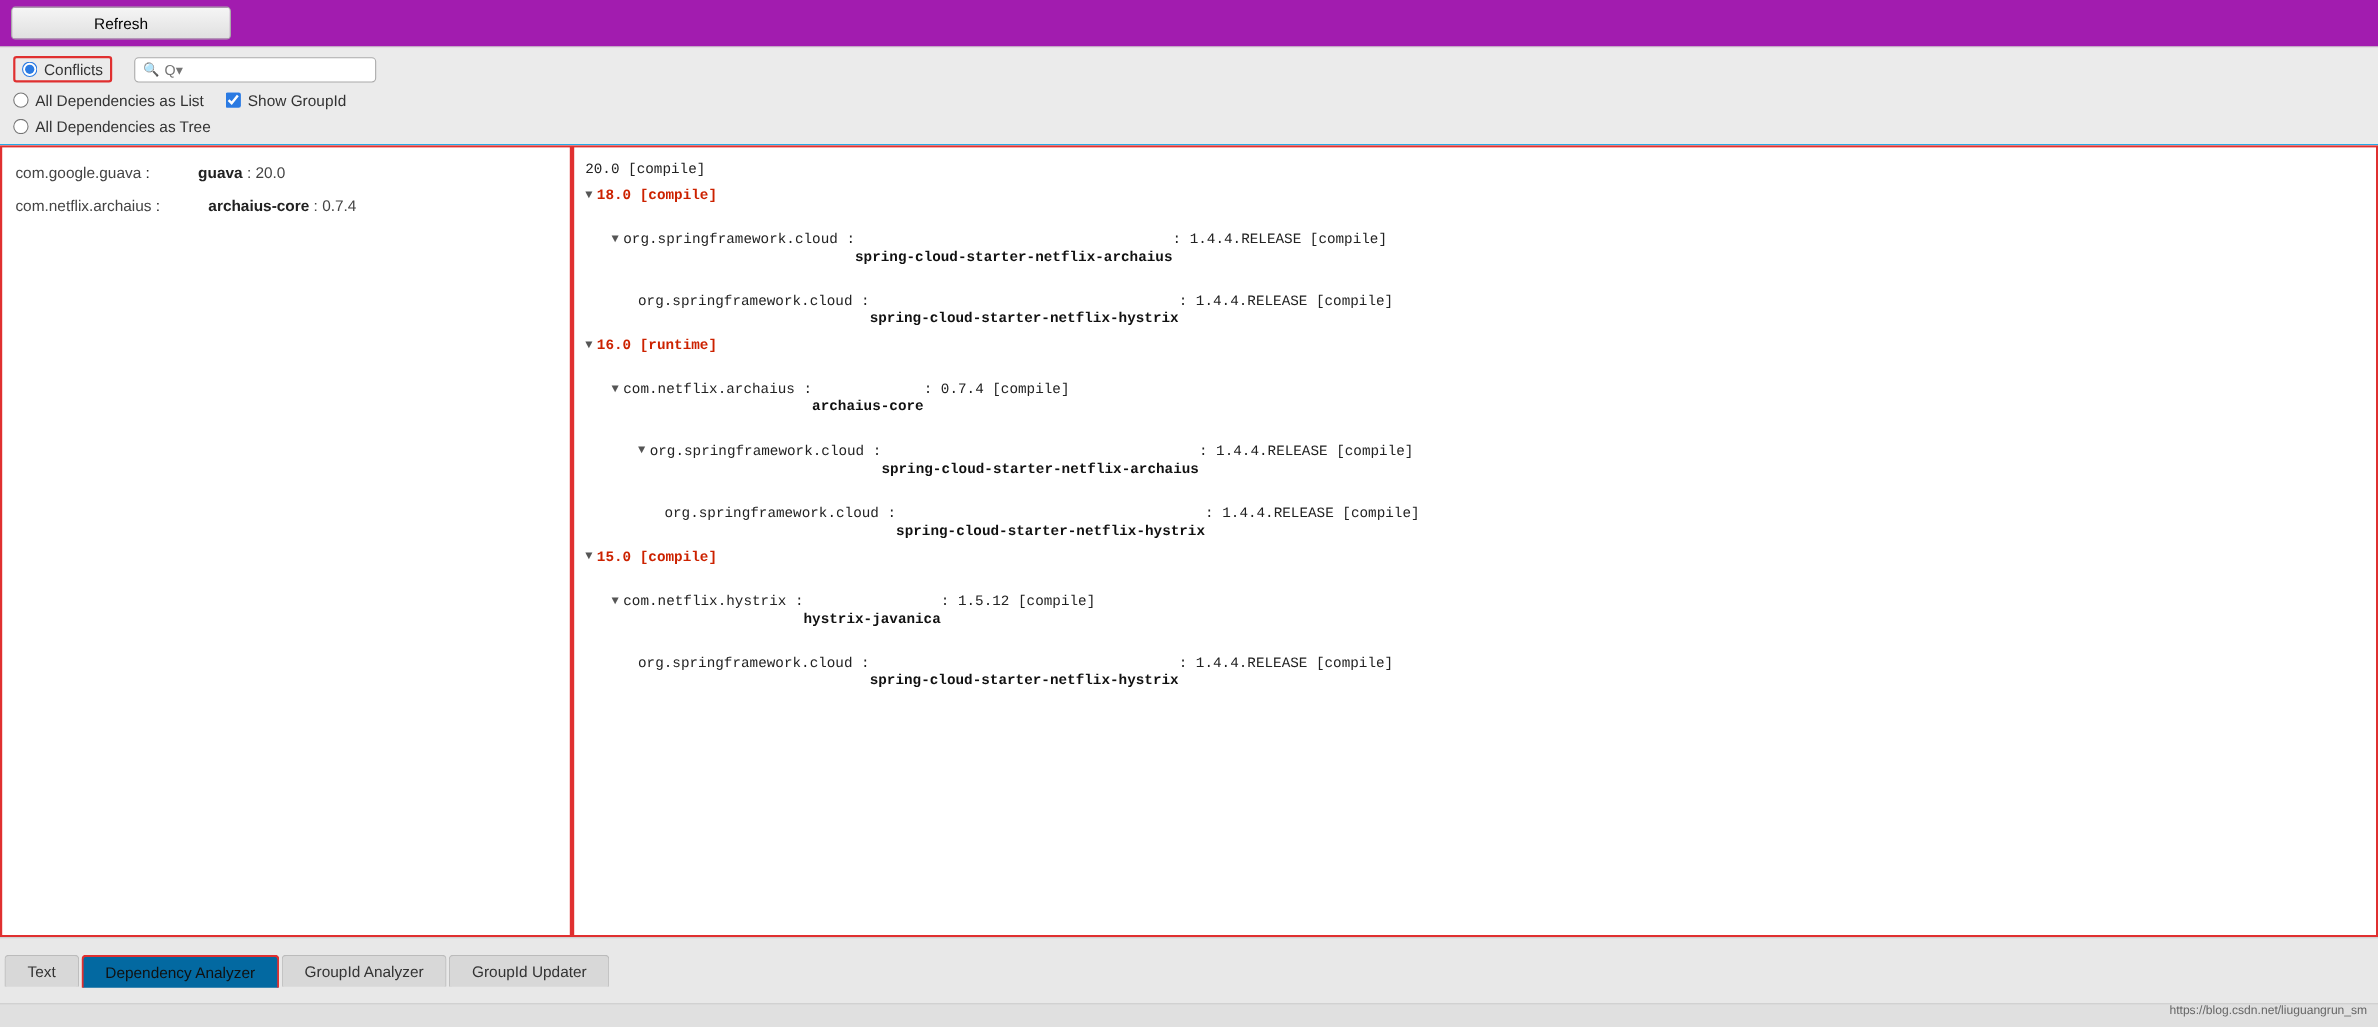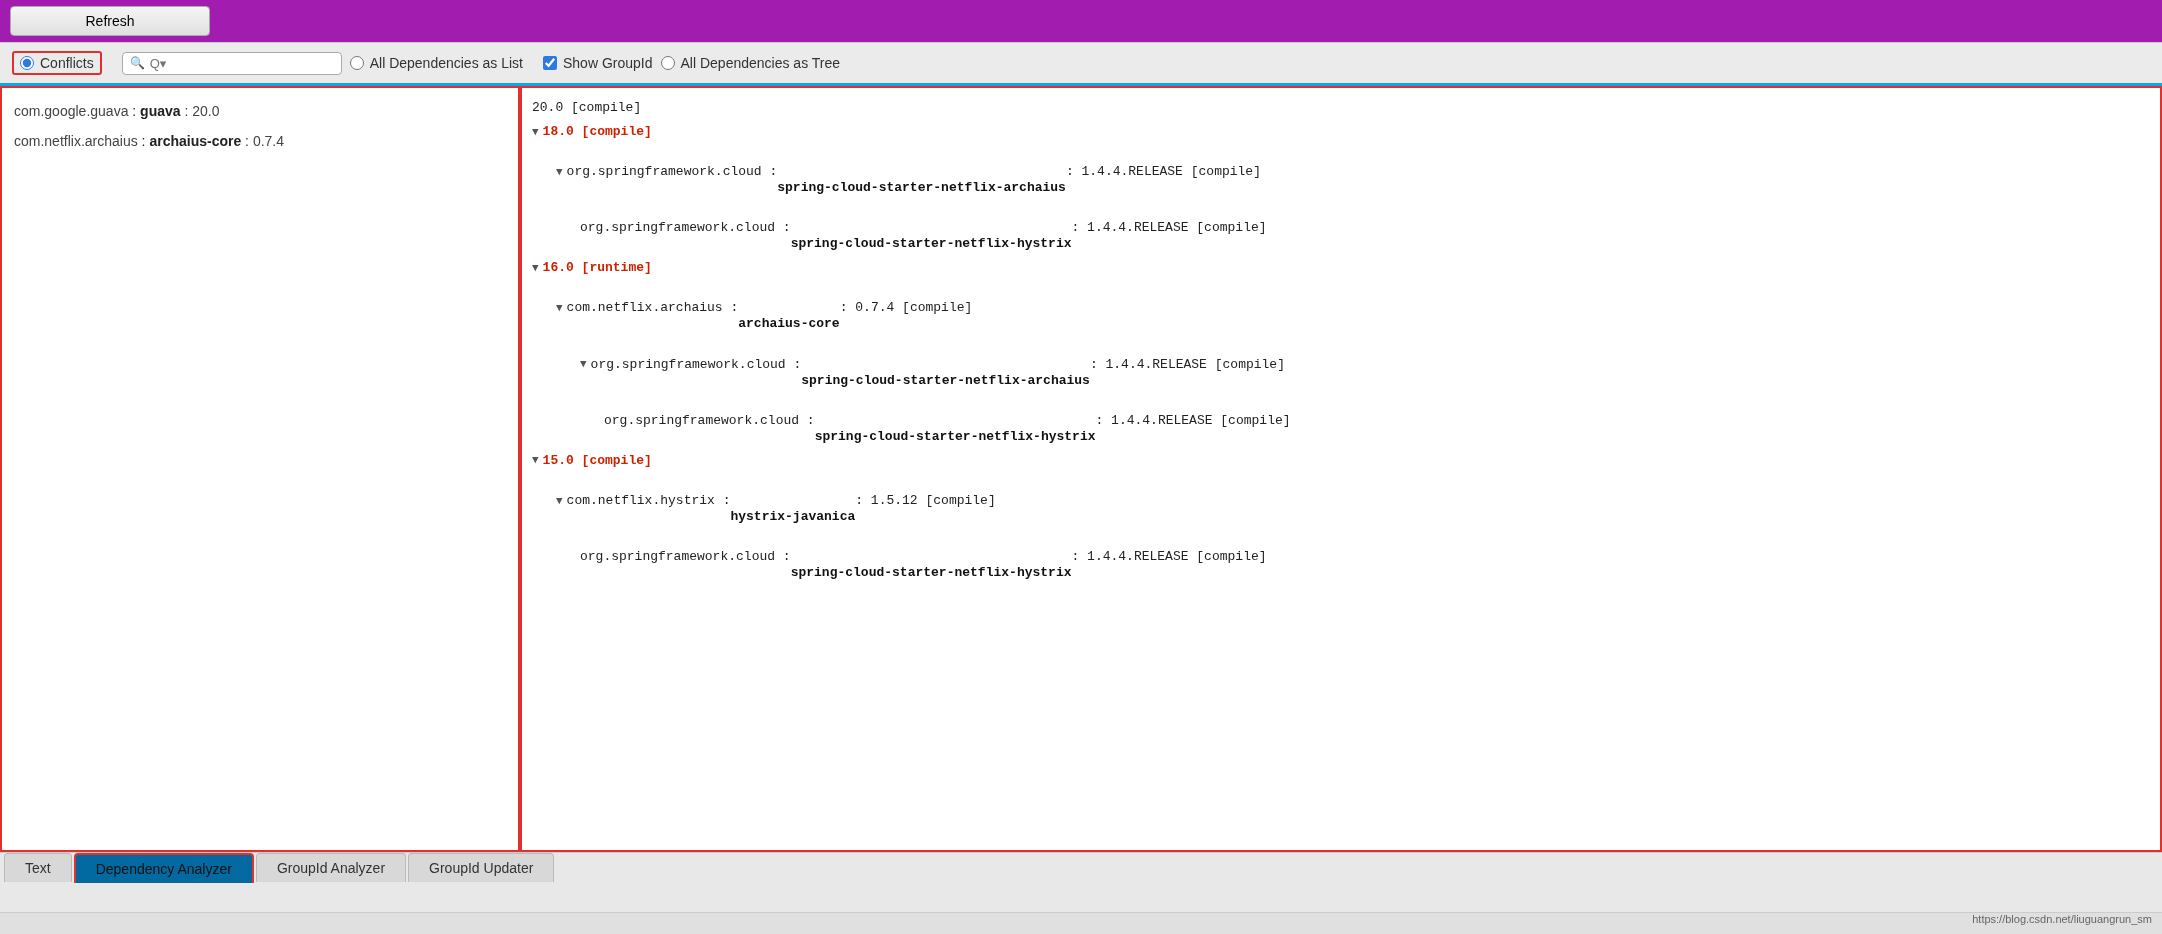--- a/index.html
+++ b/index.html
@@ -27,24 +27,24 @@
       border: 1px solid #aaa;
       border-radius: 4px;
       padding: 6px 40px;
       font-size: 14px;
       cursor: pointer;
       min-width: 200px;
     }
 
     .options-panel {
       background: #ebebeb;
-      border-bottom: 3px solid #0ea5e9;
+      border-bottom: 1px solid #0ea5e9;
       padding: 8px 12px;
       display: flex;
-      flex-direction: row;
+      flex-direction: column;
       gap: 8px;
     }
 
     .options-row {
       display: flex;
       align-items: center;
       gap: 20px;
     }
 
     .radio-option {
@@ -133,20 +133,21 @@
       color: #222;
     }
 
     .conflict-item .group-id {
       color: #444;
     }
 
     .conflict-item .artifact-id {
       font-weight: bold;
       color: #222;
+      margin-left: 40px;
     }
 
     .conflict-item .version {
       color: #444;
     }
 
     .right-panel {
       flex: 1;
       border: 2px solid #e03030;
       background: white;
@@ -189,21 +190,21 @@
       color: #555;
       font-size: 11px;
     }
     .triangle-down::before { content: "▼"; }
 
     .bottom-tabs {
       height: 60px;
       background: #e8e8e8;
       border-top: 1px solid #ccc;
       display: flex;
-      align-items: flex-start;
+      align-items: center;
       padding: 0 4px;
       gap: 2px;
     }
 
     .tab {
       padding: 6px 20px;
       background: #d8d8d8;
       border: 1px solid #bbb;
       border-bottom: none;
       border-radius: 4px 4px 0 0;

